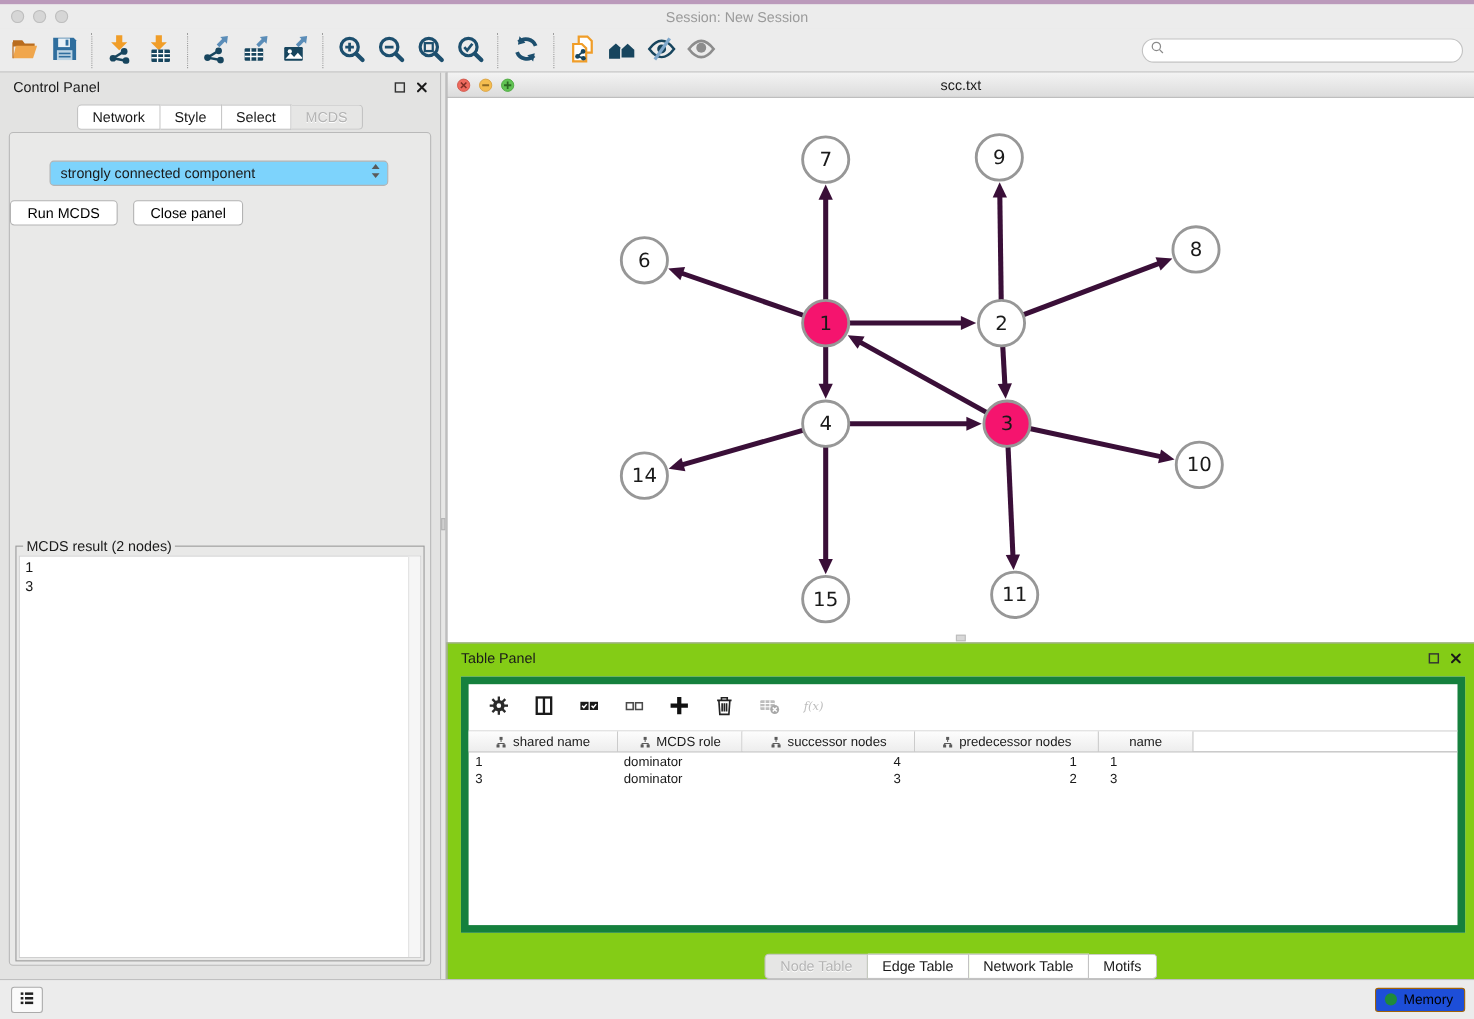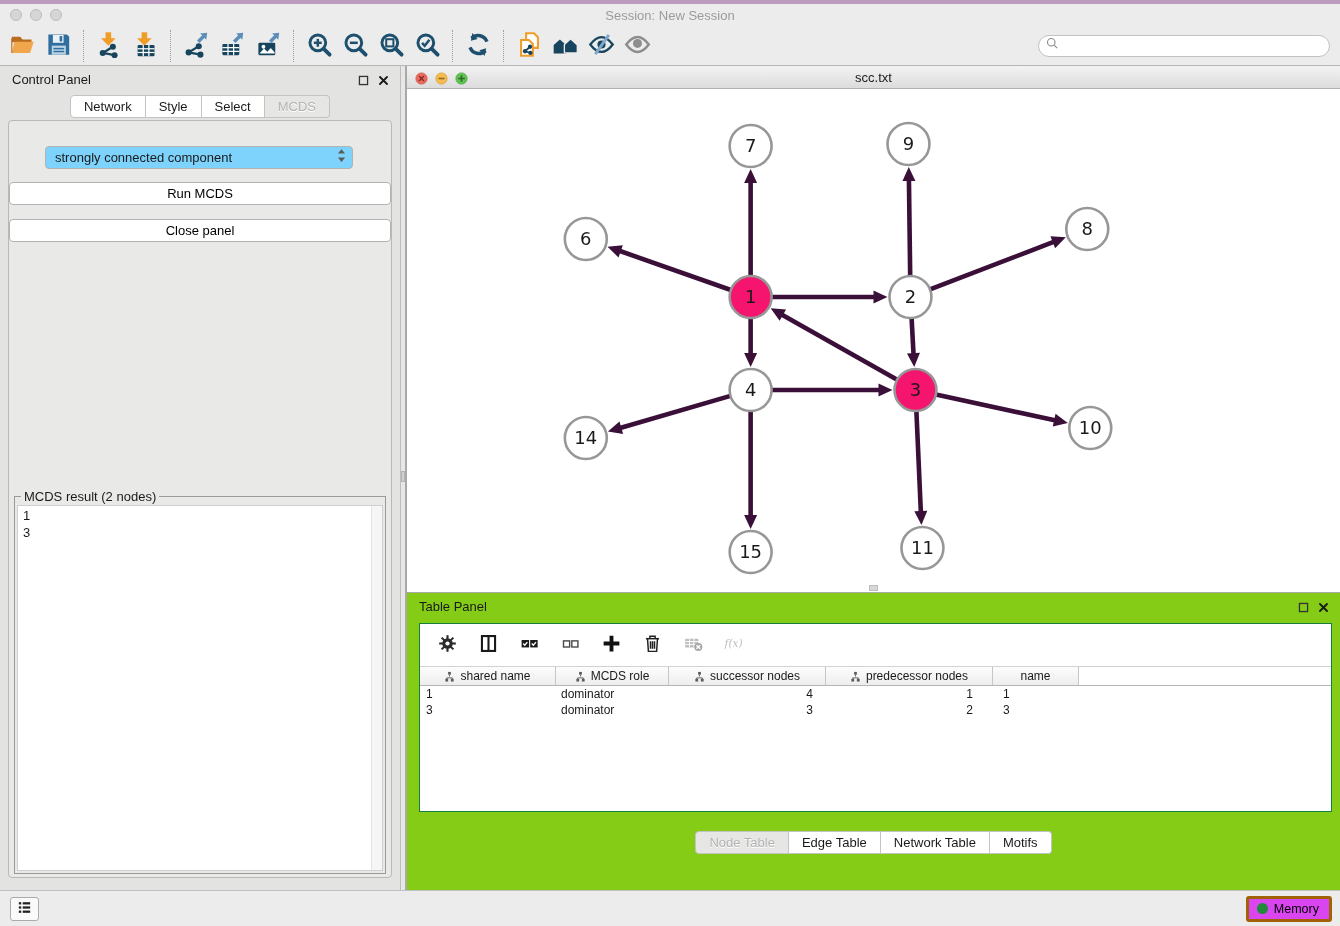--- a/index.html
+++ b/index.html
@@ -42,21 +42,21 @@
   .tabgroup .tab:first-child { border-left:1px solid #c3c3c3; border-radius:4px 0 0 4px; }
   .tabgroup .tab:last-child { border-radius:0 4px 4px 0; }
   .tabgroup .tab.selected { background:#e6e6e5; color:#b3b3b3; text-shadow:0 1px 0 #fff; }
 
   .cp-tabs-row { display:flex; justify-content:center; margin-top:3px; }
   .cp-content { flex:1; margin:2px 8px 12px 8px; border:1px solid #b9b9b9; border-radius:4px; background:#e9e9e8; display:flex; flex-direction:column; padding-top:16px; }
   .opt-label { text-align:center; font-size:13px; }
   .select-ctl { margin:9px 38px 0 36px; height:23px; background:#7dd3fc; border:1px solid #b3b3b3; border-radius:4px; display:flex; align-items:center; padding:0 4px 0 9px; cursor:pointer; }
   .select-ctl .sel-text { flex:1; font-size:13px; }
   .select-ctl svg { width:13px; height:17px; }
-  .btn-row { display:flex; justify-content:flex-start; gap:14px; margin-top:13px;flex-direction:column; }
+  .btn-row { display:flex; justify-content:flex-start; gap:14px; margin-top:13px; }
   .btn { background:#fff; border:1px solid #b3b3b3; border-radius:4px; font-size:13px; padding:3px 15px; cursor:pointer; font-family:"Liberation Sans",sans-serif; }
   .cp-spacer { flex:1; }
   .result-box { margin:0 5px 3px 5px; height:378px; border:1px solid #9a9a9a; position:relative; padding:8px 2px 2px 2px; background:#e9e9e8; }
   .result-box .legend { position:absolute; top:-8px; left:6px; background:#e9e9e8; font-size:13px; padding:0 3px; }
   .result-inner { width:100%; height:100%; background:#fff; border:1px solid #cfcfcf; display:flex; }
   .result-text { flex:1; font-size:13px; line-height:17px; padding:1px 0 0 5px; white-space:pre; }
   .result-scroll { width:11px; background:#f6f6f6; border-left:1px solid #e3e3e3; }
 
   
   .right-stack { flex:1; display:flex; flex-direction:column; }
@@ -65,39 +65,39 @@
   .traffic { display:flex; gap:7px; margin-left:8px; }
   .traffic span { width:13px; height:13px; display:inline-block; cursor:pointer; }
   .traffic svg { width:13px; height:13px; }
   .nw-title { position:absolute; left:0; right:0; text-align:center; font-size:13px; color:#1a1a1a; }
   .nw-canvas { flex:1; background:#fff; position:relative; }
   .nw-canvas svg.graph { position:absolute; inset:0; width:100%; height:100%; }
   .nw-canvas .h-handle { position:absolute; left:50%; bottom:1px; width:9px; height:6px; margin-left:-5px; background:#d8d8d8; border:1px solid #bdbdbd; }
 
   
   .table-panel { flex:1; background:#84cc16; border-left:1px solid #a9a9a9; border-top:1px solid #a9a9a9; display:flex; flex-direction:column; position:relative; }
-  .table-box { margin:4px 8px 0 12px; height:189px; border:1px solid #15803d; background:#fff; display:flex; flex-direction:column; }
+  .table-box { margin:4px 8px 0 12px; height:233px; border:7px solid #15803d; background:#fff; display:flex; flex-direction:column; }
   .table-toolbar { height:42px; display:flex; align-items:center; padding-left:16px; gap:19px; }
   .table-toolbar .tt-btn { width:22px; height:22px; display:flex; align-items:center; justify-content:center; background:none; border:none; cursor:pointer; }
   .table-toolbar .tt-btn svg { width:21px; height:21px; }
   .table-toolbar .tt-btn.disabled { cursor:default; }
   .table-head { display:flex; height:20px; border-top:1px solid #d2d2d2; border-bottom:1px solid #b5b5b5; }
   .th-cell { background:linear-gradient(#fdfdfd,#ededed); border-right:1px solid #c6c6c6; display:flex; align-items:center; justify-content:center; gap:5px; font-size:12px; }
   .th-cell svg { width:11px; height:11px; }
   .table-body { font-size:12px; }
   .tr { display:flex; height:16px; align-items:center; }
   .td { overflow:hidden; white-space:nowrap; }
   .bottom-strip { height:13px; }
   .tp-tabs-row { display:flex; justify-content:center; margin-top:6px; }
 
   
   .status-bar { height:36px; background:#ececec; border-top:1px solid #c0c0c0; display:flex; align-items:center; }
   .status-left-btn { margin-left:10px; width:29px; height:24px; background:#fafafa; border:1px solid #ababab; border-radius:3px; display:flex; align-items:center; justify-content:center; cursor:pointer; }
   .status-left-btn svg { width:17px; height:17px; }
-  .memory-btn { margin-left:auto; margin-right:8px; display:flex; align-items:center; gap:6px; background:#d946ef; border:3px solid #a16207; border-radius:3px; padding:3px 10px 3px 8px; font-size:12.5px; cursor:pointer; }
+  .memory-btn { margin-left:auto; margin-right:8px; display:flex; align-items:center; gap:6px; background:#1d4ed8; border:1px solid #a16207; border-radius:3px; padding:3px 10px 3px 8px; font-size:12.5px; cursor:pointer; }
   .memory-dot { width:11px; height:11px; border-radius:50%; }
 </style>
 </head>
 <body>
 
 <div class="desktop-strip"></div>
 
 <div class="titlebar">
   <div class="dots">
     <span class="dot"></span>

